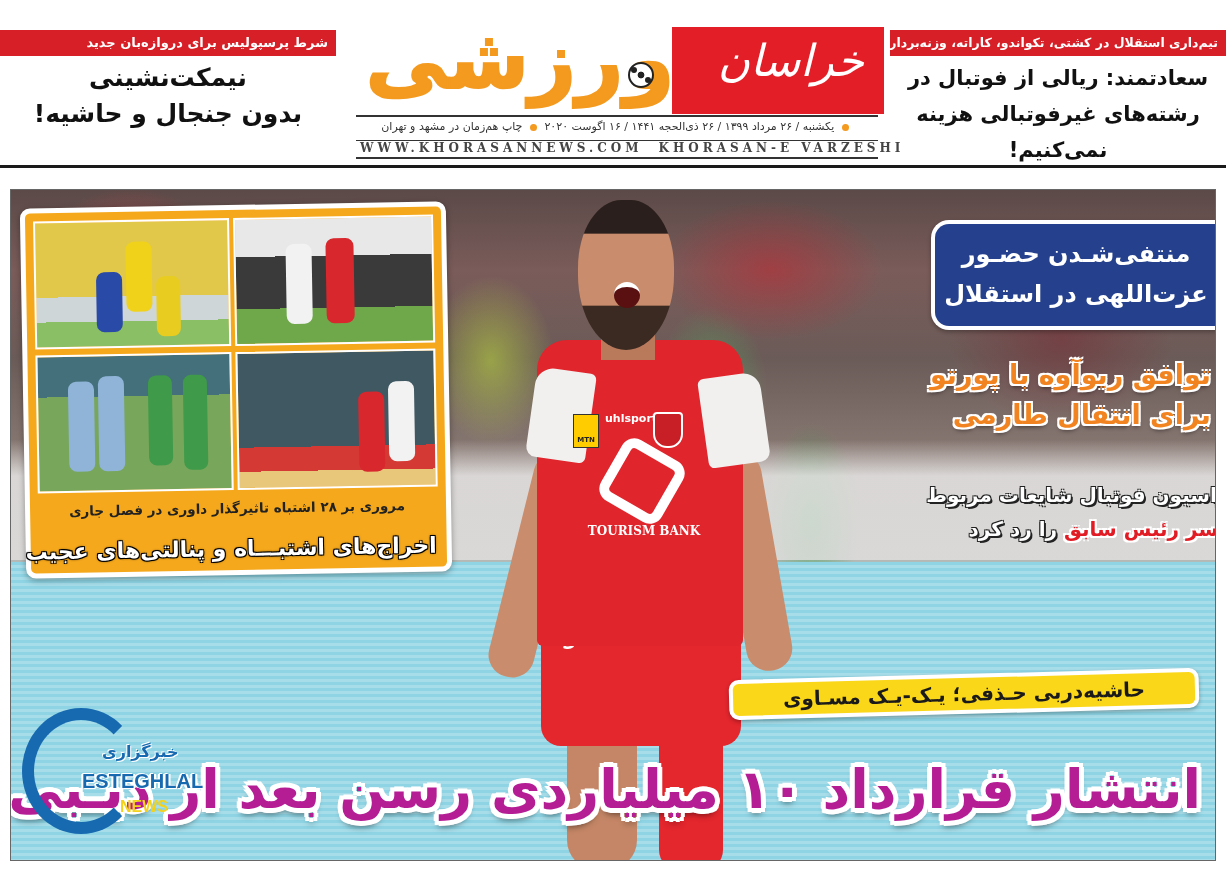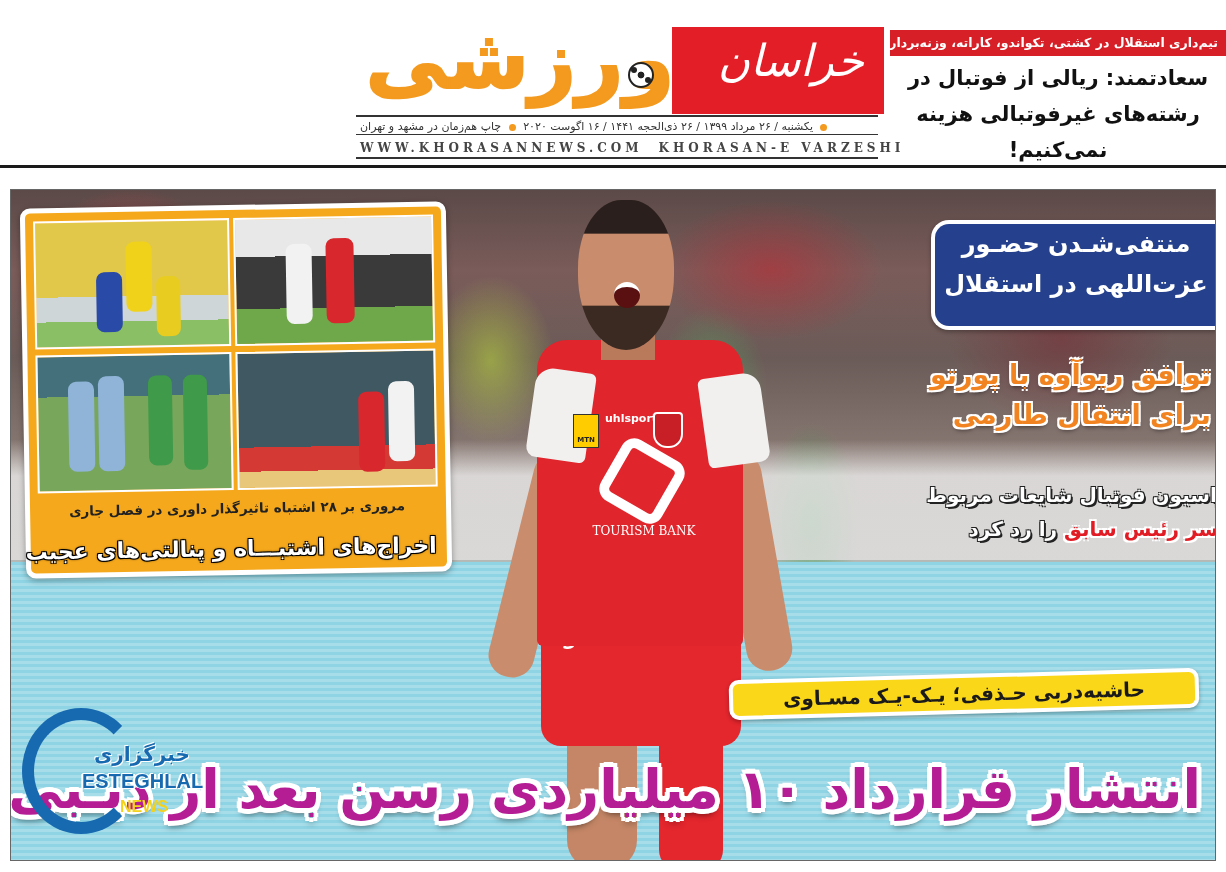--- a/index.html
+++ b/index.html
@@ -22,21 +22,21 @@
   .logo { position: absolute; left: 352px; top: 0; width: 528px; height: 160px; }
   .logo-red { position: absolute; left: 320px; top: 27px; width: 212px; height: 87px; background: #e41e26; }
   .logo-red-text { position: absolute; right: 20px; top: 8px; color: #fff; font-family: "DejaVu Serif", serif; font-size: 44px; font-style: italic; direction: rtl; }
   .logo-orange { position: absolute; left: 8px; top: 6px; width: 320px; height: 108px; }
   .logo-orange-text { position: absolute; left: 0; top: 0; width: 320px; height: 108px; line-height: 108px; text-align: center; font-weight: bold; font-size: 82px; color: #f39a1f; -webkit-text-stroke: 2px #f39a1f; direction: rtl; letter-spacing: -2px; }
   .ball { position: absolute; left: 268px; top: 56px; width: 26px; height: 26px; border-radius: 50%; background: radial-gradient(circle at 50% 50%, #222 0 22%, #fff 23% 100%); border: 2px solid #222; }
   .ball::before, .ball::after { content: ""; position: absolute; width: 6px; height: 6px; background: #222; border-radius: 50%; }
   .ball::before { left: 1px; top: 3px; }
   .ball::after { right: 1px; bottom: 3px; }
 
-  .dateline { position: absolute; left: 356px; top: 115px; width: 522px; height: 20px; border-top: 2px solid #333; border-bottom: 1px solid #333; font-size: 11px; color: #333; line-height: 20px; direction: rtl; text-align: left; padding: 0 4px; white-space: nowrap; overflow: hidden; }
+  .dateline { position: absolute; left: 356px; top: 115px; width: 522px; height: 26px; border-top: 2px solid #333; border-bottom: 1px solid #333; font-size: 11px; color: #333; line-height: 20px; direction: rtl; text-align: center; padding: 0 4px; white-space: nowrap; overflow: hidden; }
   .dot { display: inline-block; width: 7px; height: 7px; border-radius: 50%; background: #f39a1f; vertical-align: middle; margin: 0 4px; }
   .urlline { position: absolute; left: 356px; top: 139px; width: 522px; height: 20px; border-bottom: 2px solid #333; font-family: "DejaVu Serif", serif; font-weight: bold; font-size: 12px; color: #444; letter-spacing: 4px; line-height: 20px; display: flex; justify-content: space-between; align-items: center; padding: 0 4px; white-space: nowrap; }
   .urlline .dot { margin: 0 8px; }
 
   
   .hero { position: absolute; left: 10px; top: 189px; width: 1206px; height: 672px; overflow: hidden; border: 1px solid #666;
     background:
       linear-gradient(180deg, #5b4a48 0%, #7a5c5a 12%, #6b5b58 25%, #8a7a74 40%, #b9b4ae 55%, #9fd3df 57%, #8fd0e2 75%, #7cc4d8 100%); }
   .hero-crowd { position: absolute; left: 0; top: 0; width: 100%; height: 380px;
     background:
@@ -57,63 +57,70 @@
   .p-neck { position: absolute; left: 120px; top: 140px; width: 54px; height: 30px; background: #b97a5c; }
   .p-shirt { position: absolute; left: 56px; top: 150px; width: 206px; height: 306px; background: #e0252c; border-radius: 30px 30px 6px 6px; }
   .p-sleeve-l { position: absolute; left: 50px; top: 180px; width: 60px; height: 90px; background: #f2efef; border-radius: 18px 6px 6px 10px; transform: rotate(8deg); }
   .p-sleeve-r { position: absolute; left: 222px; top: 185px; width: 62px; height: 90px; background: #f2efef; border-radius: 6px 18px 10px 6px; transform: rotate(-8deg); }
   .p-arm-l { position: absolute; left: 30px; top: 260px; width: 46px; height: 230px; background: #c98c6c; border-radius: 22px; transform: rotate(14deg); }
   .p-arm-r { position: absolute; left: 250px; top: 262px; width: 46px; height: 220px; background: #c98c6c; border-radius: 22px; transform: rotate(-10deg); }
   .p-shorts { position: absolute; left: 60px; top: 426px; width: 200px; height: 130px; background: #e4262d; border-radius: 6px 6px 20px 20px; }
   .p-leg-l { position: absolute; left: 86px; top: 520px; width: 70px; height: 160px; background: #c48666; border-radius: 30px; }
   .p-leg-r { position: absolute; left: 178px; top: 530px; width: 64px; height: 150px; background: #e4262d; border-radius: 20px; }
   .p-sponsor { position: absolute; left: 126px; top: 256px; width: 70px; height: 70px; border: 10px solid #fff; border-radius: 14px; transform: rotate(30deg); }
-  .p-bank { position: absolute; left: 98px; top: 334px; width: 130px; text-align: center; color: #fff; font-size: 12px; font-weight: normal; font-family: "DejaVu Serif", serif; }
+  .p-bank { position: absolute; left: 98px; top: 334px; width: 130px; text-align: center; color: #fff; font-size: 12px; font-weight: bold; font-family: "DejaVu Serif", serif; }
   .p-badge { position: absolute; left: 172px; top: 222px; width: 30px; height: 36px; background: #c81e25; border: 2px solid #fff; border-radius: 4px 4px 14px 14px; }
   .p-mtn { position: absolute; left: 92px; top: 224px; width: 26px; height: 34px; background: #ffcc00; border: 1px solid #333; font-size: 7px; text-align: center; line-height: 50px; color: #222; font-weight: bold; }
   .p-brand { position: absolute; left: 124px; top: 222px; color: #fff; font-size: 11px; font-weight: bold; }
   .p-num { position: absolute; left: 82px; top: 440px; color: #fff; font-size: 20px; font-weight: bold; font-style: italic; }
 
   
   .collage { position: absolute; left: 12px; top: 15px; width: 426px; height: 370px; background: #f5a81c; border: 5px solid #fff; border-radius: 10px; transform: rotate(-1deg); box-shadow: 0 2px 6px rgba(0,0,0,0.35); }
   .collage-grid { position: absolute; left: 8px; top: 8px; width: 400px; height: 272px; display: grid; grid-template-columns: 196px 200px; grid-template-rows: 128px 138px; gap: 6px 4px; }
   .photo { border: 2px solid #fff; position: relative; overflow: hidden; }
   .photo-1 { background: linear-gradient(180deg, #e8e8e8 0 30%, #3a3a3a 30% 72%, #6fa84a 72%); }
   .photo-2 { background: linear-gradient(180deg, #e2c84a 0 60%, #cfd6d8 60% 80%, #8bbf65 80%); }
   .photo-3 { background: linear-gradient(180deg, #3f5862 0 70%, #d43a33 70% 88%, #e8c67a 88%); }
   .photo-4 { background: linear-gradient(180deg, #43707a 0 30%, #78a65a 30% 100%); }
   .fig { position: absolute; border-radius: 8px; }
   .collage-sub { position: absolute; left: 8px; top: 290px; width: 398px; text-align: center; direction: rtl; color: #222; font-size: 13.5px; font-weight: bold; line-height: 17px; }
   .collage-title { position: absolute; left: 8px; top: 326px; width: 398px; text-align: center; direction: rtl; color: #fff; font-size: 22px; font-weight: bold; text-shadow: 0 0 3px #000, 1px 1px 0 #000, -1px -1px 0 #000, 1px -1px 0 #000, -1px 1px 0 #000; white-space: nowrap; }
 
   
-  .blue-box { position: absolute; left: 920px; top: 30px; width: 286px; height: 110px; background: #25418d; border: 4px solid #fff; border-right: none; border-radius: 18px 0 0 18px; box-shadow: 0 2px 4px rgba(0,0,0,0.3); direction: rtl; text-align: center; color: #fff; font-weight: bold; font-size: 24px; line-height: 40px; }
+  .blue-box { position: absolute; left: 920px; top: 30px; width: 286px; height: 110px; background: #25418d; border: 4px solid #fff; border-right: none; border-radius: 18px 0 0 18px; box-shadow: 0 2px 4px rgba(0,0,0,0.3); direction: rtl; text-align: center; color: #fff; font-weight: bold; font-size: 24px; line-height: 40px; padding-top: 10px; }
   .orange-head { position: absolute; left: 900px; top: 165px; width: 300px; direction: rtl; text-align: right; font-weight: bold; font-size: 27px; line-height: 40px; color: #f18420;
     text-shadow: 2px 2px 0 #fff, -2px -2px 0 #fff, 2px -2px 0 #fff, -2px 2px 0 #fff, 0 3px 4px rgba(0,0,0,0.5); }
   .white-head { position: absolute; left: 868px; top: 288px; width: 334px; direction: rtl; text-align: right; font-weight: bold; font-size: 20px; line-height: 34px; color: #fff;
     text-shadow: 2px 2px 0 #222, -1px -1px 0 #222, 1px -1px 0 #222, -1px 1px 0 #222; margin-left: 40px; }
   .white-head .hl { color: #e11c24; text-shadow: 2px 2px 0 #fff, -2px -2px 0 #fff, 2px -2px 0 #fff, -2px 2px 0 #fff; }
 
   .yellow-tag { position: absolute; left: 718px; top: 484px; width: 470px; height: 40px; background: #fbd71a; border: 4px solid #fff; border-radius: 10px; transform: rotate(-1.5deg); box-shadow: 0 2px 4px rgba(0,0,0,0.3); direction: rtl; text-align: center; color: #1a1a1a; font-size: 20px; line-height: 32px; font-weight: bold; }
 
   .main-headline { position: absolute; left: 40px; top: 560px; width: 1150px; direction: rtl; text-align: right; font-weight: bold; font-size: 54px; line-height: 80px; color: #b51d95; white-space: nowrap;
     text-shadow: 4px 4px 0 #fff, -4px -4px 0 #fff, 4px -4px 0 #fff, -4px 4px 0 #fff, 0 5px 0 #fff, 0 -5px 0 #fff, 5px 0 0 #fff, -5px 0 0 #fff, 0 6px 6px rgba(0,0,0,0.5); }
 
   
   .watermark { position: absolute; left: 22px; top: 708px; width: 150px; height: 150px; }
   .wm-ring { position: absolute; left: 0; top: 0; width: 118px; height: 126px; border: 12px solid #1769b0; border-radius: 50%; border-right-color: transparent; }
-  .wm-text-fa { position: absolute; left: 72px; top: 34px; color: #1769b0; font-size: 20px; font-weight: bold; direction: rtl; text-shadow: 1px 1px 0 #fff, -1px -1px 0 #fff; }
+  .wm-text-fa { position: absolute; left: 80px; top: 34px; color: #1769b0; font-size: 16px; font-weight: bold; direction: rtl; text-shadow: 1px 1px 0 #fff, -1px -1px 0 #fff; }
   .wm-text-en { position: absolute; left: 60px; top: 62px; color: #1769b0; font-size: 20px; font-weight: bold; font-family: "Liberation Sans", sans-serif; text-shadow: 1px 1px 0 #fff, -1px -1px 0 #fff, 2px 0 0 #fff, -2px 0 0 #fff; }
   .wm-text-news { position: absolute; left: 98px; top: 90px; color: #f4d21c; font-size: 16px; font-weight: bold; font-family: "Liberation Sans", sans-serif; }
 </style>
 </head>
 <body>
 
 <div class="masthead">
 
+  <div class="side-story left">
+    <div class="kicker">شرط پرسپولیس برای دروازه‌بان جدید</div>
+    <div class="side-headline">
+      <div>نیمکت‌نشینی</div>
+      <div>بدون جنجال و حاشیه!</div>
+    </div>
+  </div>
 
   <div class="logo">
     <div class="logo-orange">
       <div class="logo-orange-text">ورزشی</div>
       <div class="ball"></div>
     </div>
     <div class="logo-red">
       <div class="logo-red-text">خراسان</div>
     </div>
   </div>

